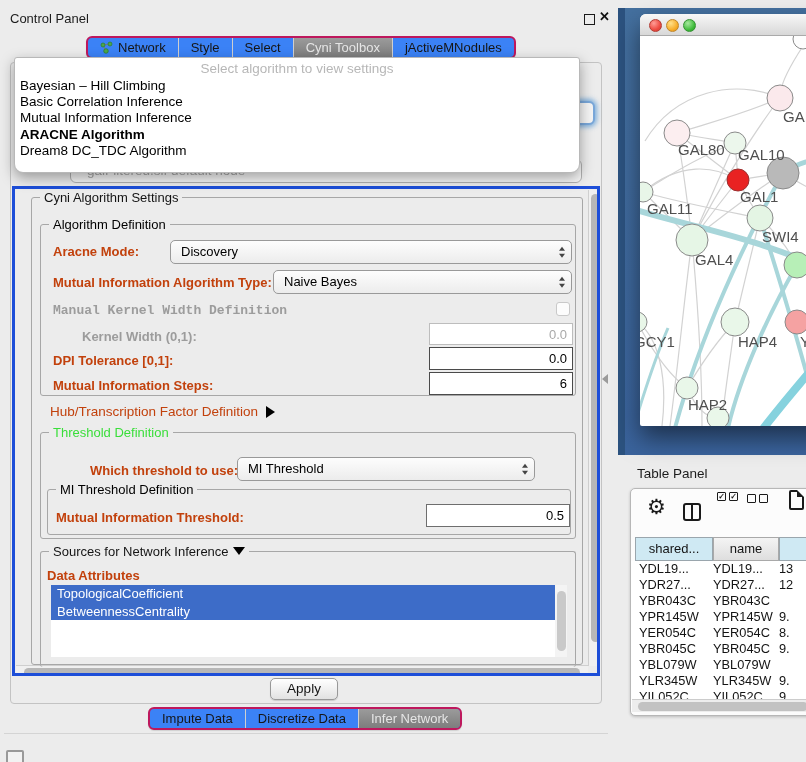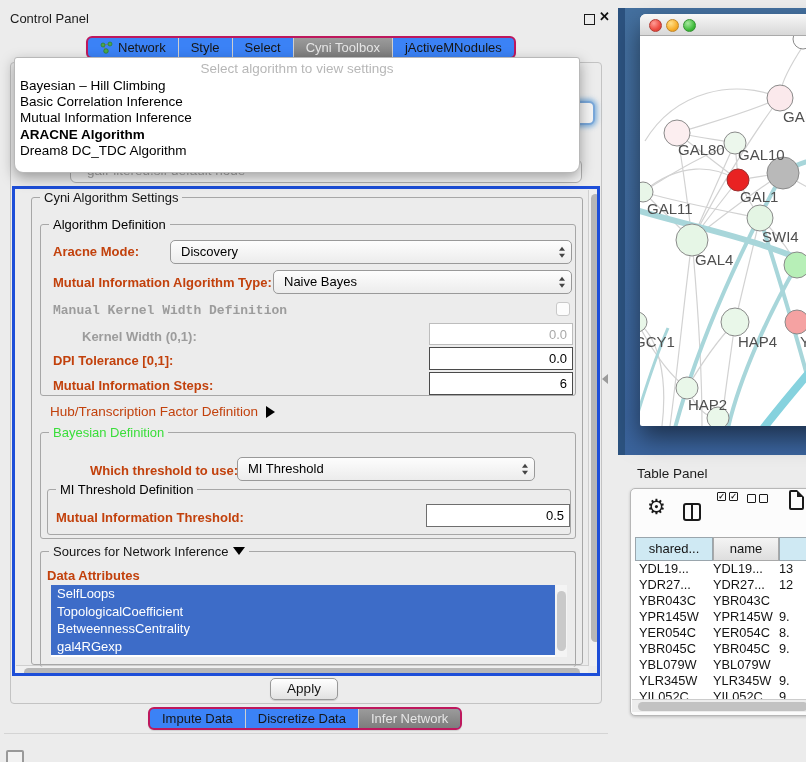--- a/index.html
+++ b/index.html
@@ -198,21 +198,21 @@
 
       <div class="flabel" style="left:12px; top:153px;">Mutual Information Steps:</div>
       <div class="tinp en" style="left:388px; top:147px; width:144px; height:23px;">6</div>
     </div>
 
     <div class="flabel plain" style="left:18px; top:206px; font-size:13.5px;">
       <span>Hub/Transcription Factor Definition</span><span class="hub-arrow"></span>
     </div>
 
     <div class="grp" style="left:8px; top:234px; width:536px; height:107px;">
-      <div class="grp-title t-green">Bayesian Definition</div>
+      <div class="grp-title t-green">Threshold Definition</div>
 
       <div class="flabel" style="left:49px; top:30px;">Which threshold to use:</div>
       <div class="combo" style="left:196px; top:24px; width:298px;">
         <span>MI Threshold</span>
         <span class="arrows">
             <span class="tri-up"></span>
             <span class="tri-down"></span>
           </span>
       </div>
 
@@ -222,24 +222,22 @@
         <div class="tinp med" style="left:378px; top:14px; width:144px; height:23px;">0.5</div>
       </div>
     </div>
 
     <div class="grp" style="left:8px; top:353px; width:536px; height:116px; border-bottom:none;">
       <div class="grp-title">
         <span>Sources for Network Inference</span><span class="down-arrow"></span>
       </div>
       <div class="flabel" style="left:6px; top:16px;">Data Attributes</div>
       <div class="attr-list" style="left:10px; top:33px; width:516px; height:72px;">
-        <div class="attr-item">SelfLoops</div>
         <div class="attr-item">TopologicalCoefficient</div>
         <div class="attr-item">BetweennessCentrality</div>
-        <div class="attr-item">gal4RGexp</div>
         <div class="attr-vscroll">
             <div class="thumb"></div>
           </div>
       </div>
     </div>
   </div>
 </div>
 
 <div class="abs apply-btn">Apply</div>
 

